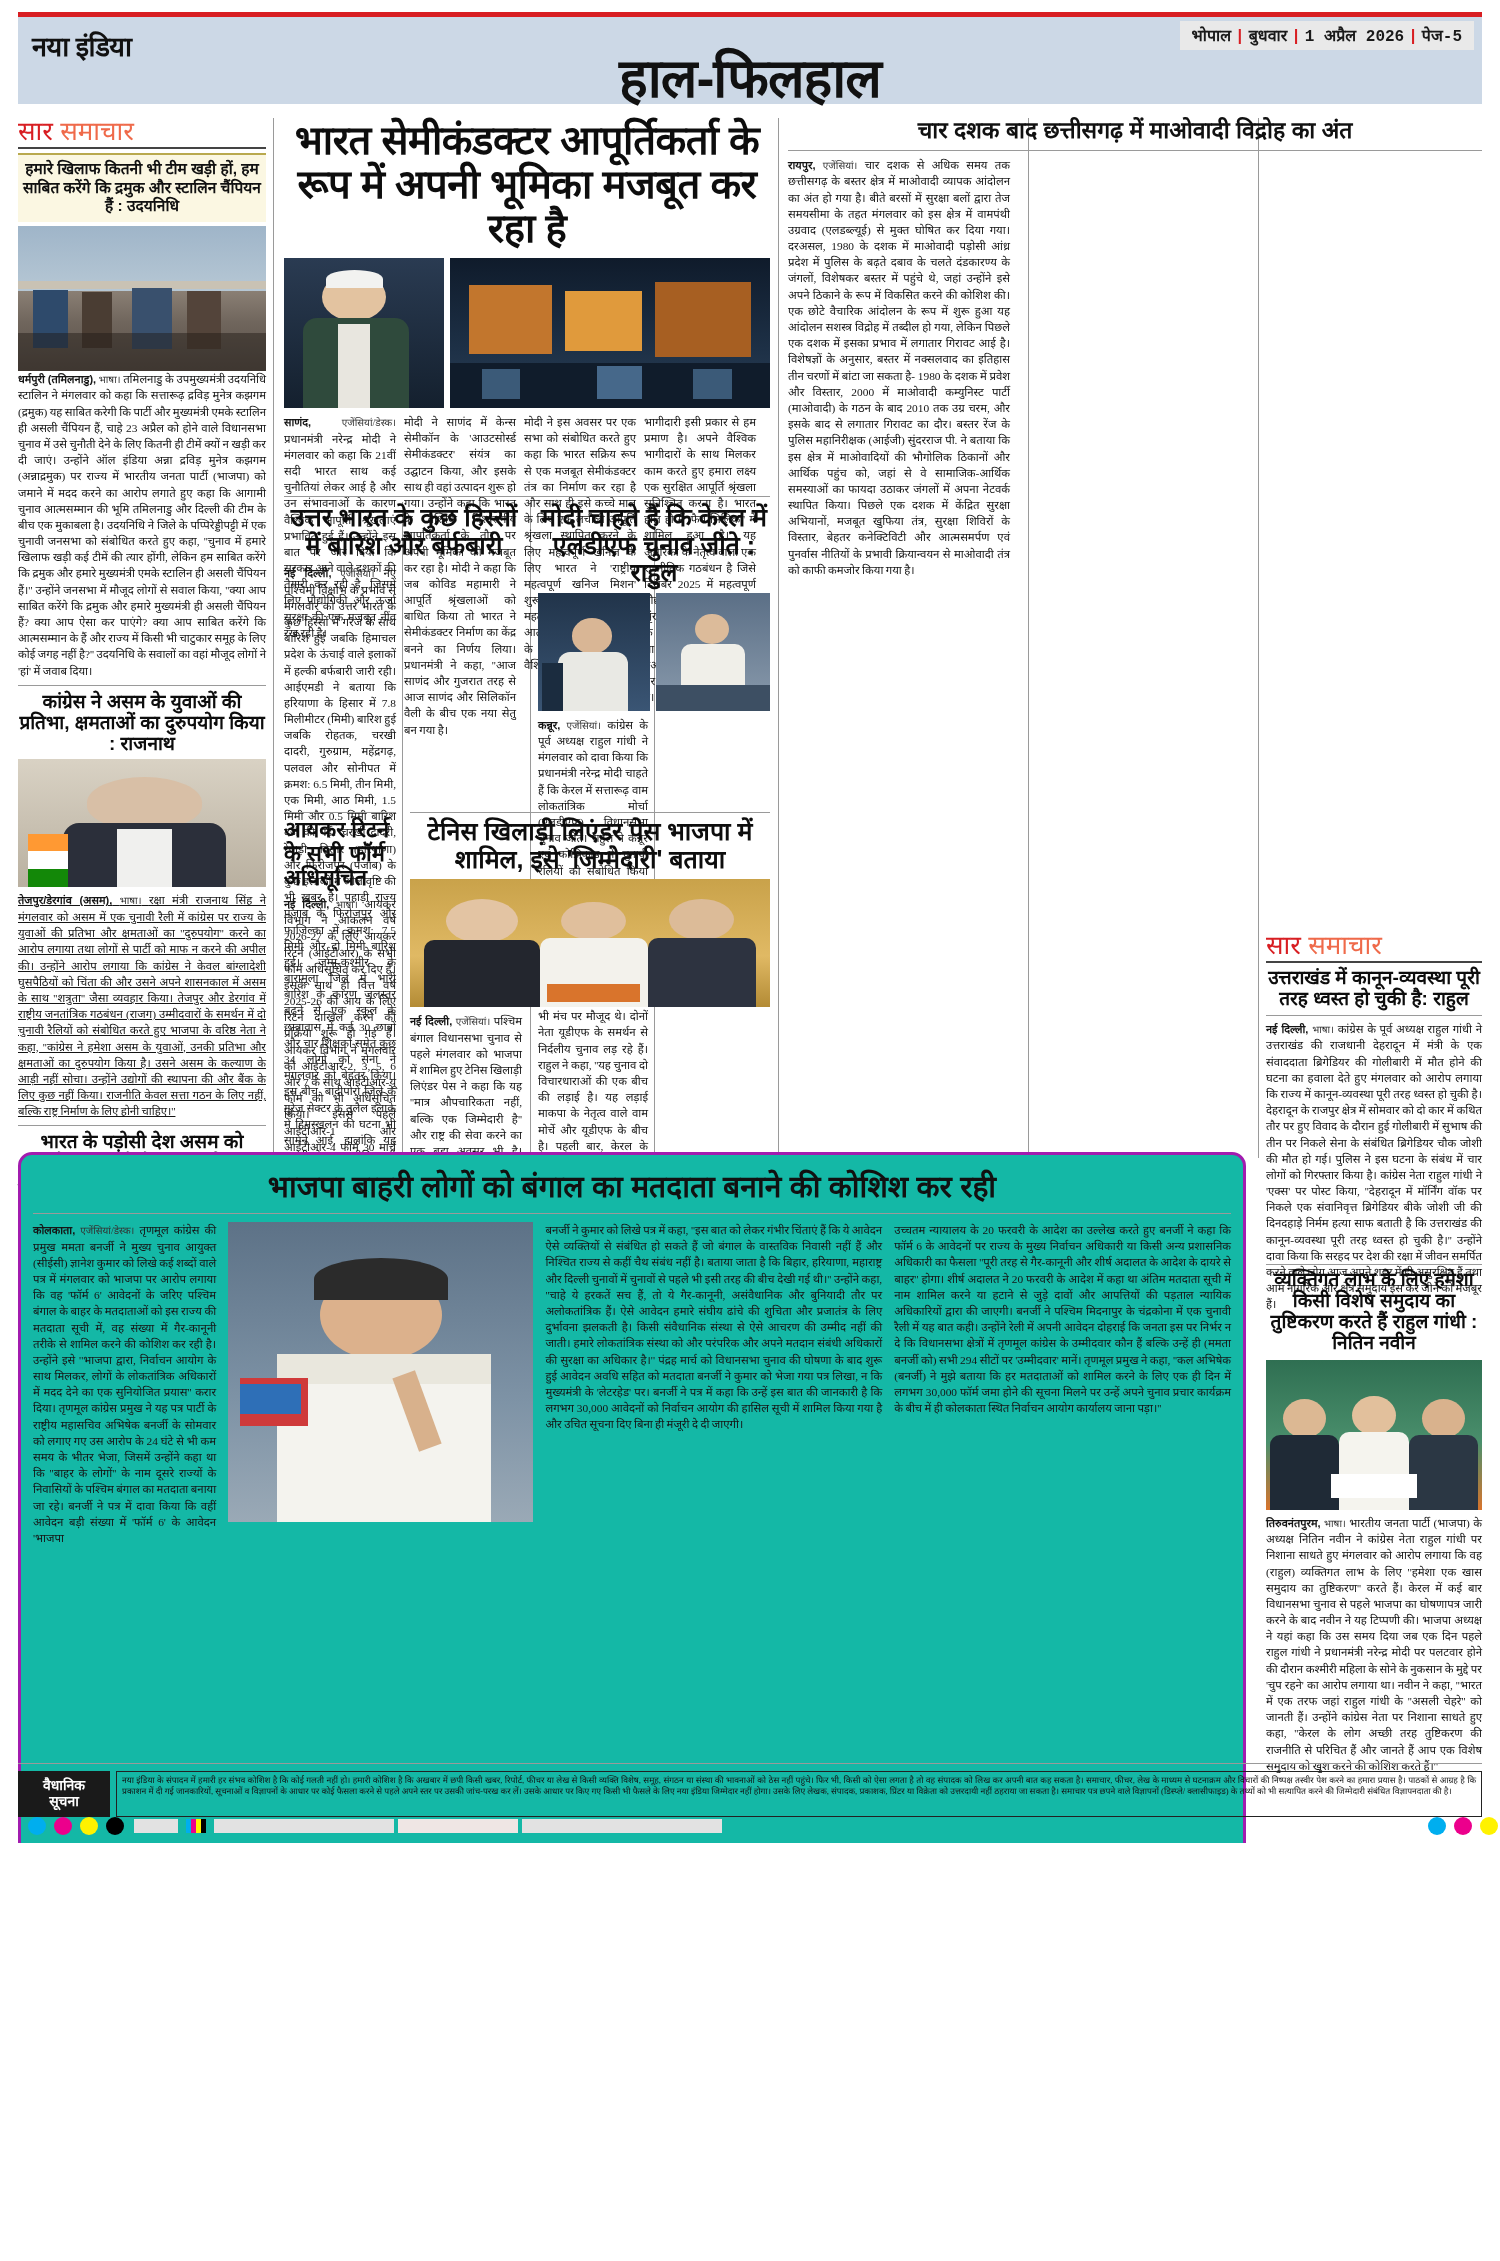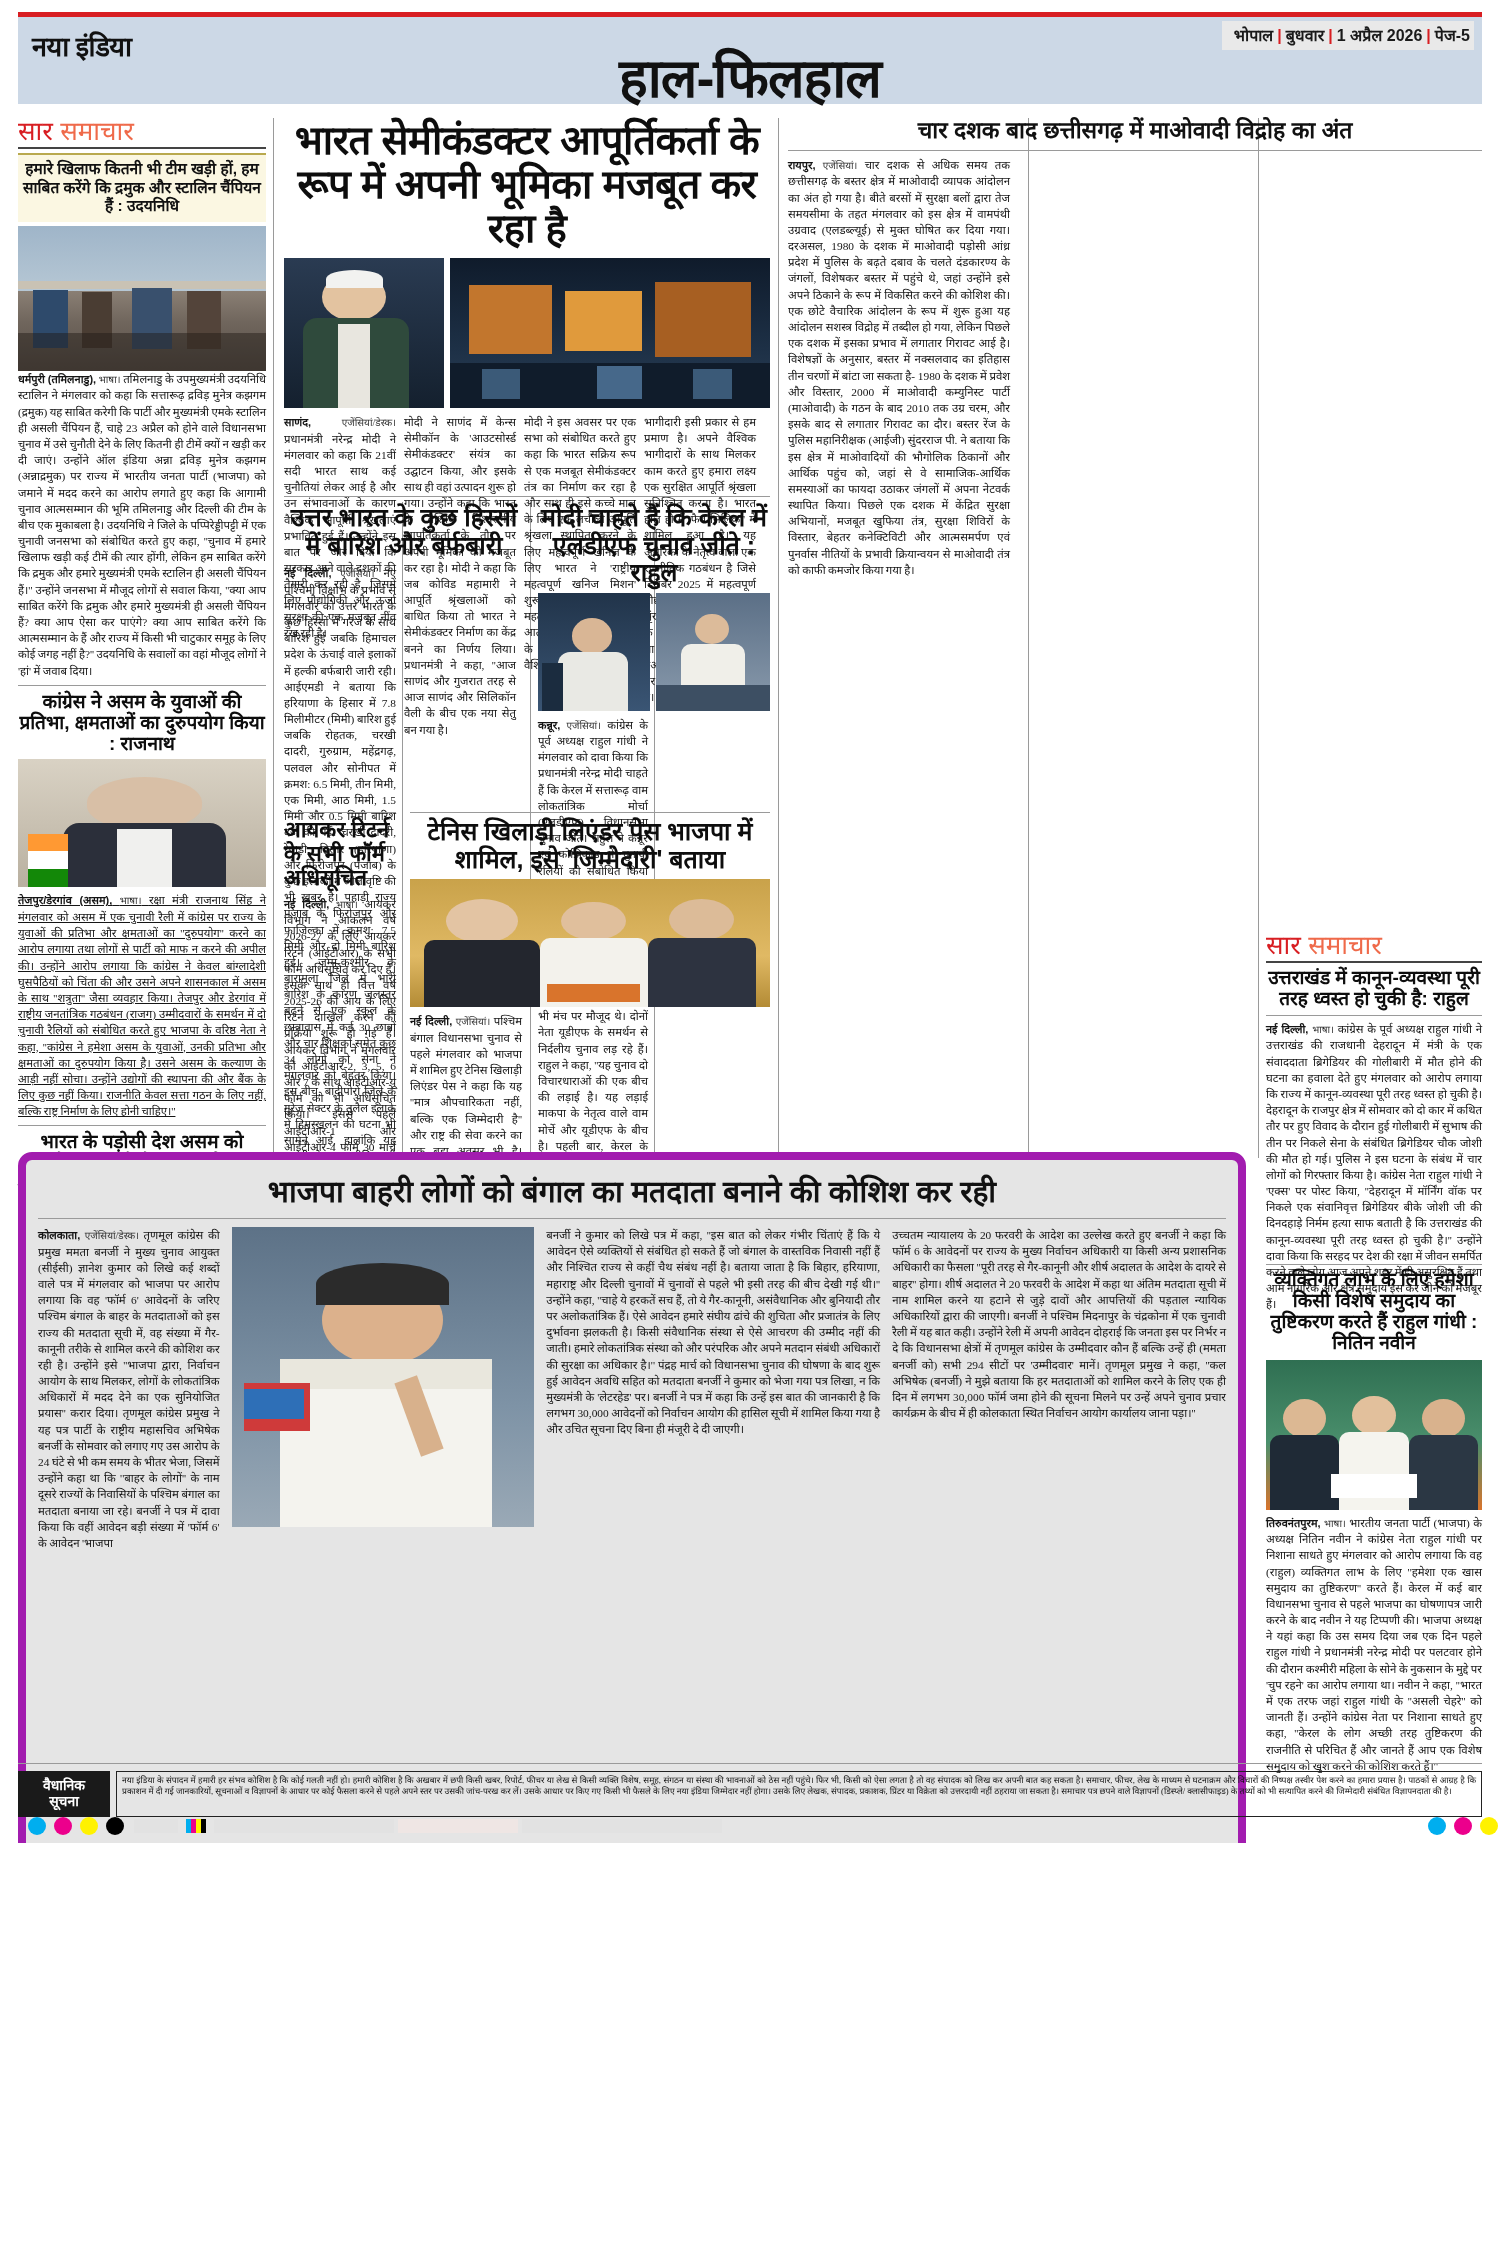--- a/index.html
+++ b/index.html
@@ -26,22 +26,22 @@
   }
   .brand {
     position: absolute; left: 14px; top: 10px;
     font-family: "Liberation Sans", sans-serif;
     font-weight: bold; font-size: 27px; color: #111;
     letter-spacing: -0.5px;
   }
   .dateline {
     position: absolute; right: 8px; top: 4px;
     background: #e9e9e9;
-    padding: 3px 4px 4px 12px;
-    font-family: Liberation Sans, sans-serif;
+    padding: 3px 12px 4px 12px;
+    font-family: Liberation Mono, monospace;
     font-weight: bold; font-size: 16px; color: #1a1a1a;
     white-space: nowrap;
   }
   .dateline .sep { color: #d81e22; font-weight: bold; padding: 0 4px; }
   .mast-title {
     position: absolute; left: 0; right: 0; top: 22px;
     text-align: center;
     font-family: "Liberation Sans", sans-serif;
     font-weight: bold; font-size: 54px; color: #111;
     letter-spacing: -1px;
@@ -106,23 +106,23 @@
     position: relative;
     background: #b9c2cb;
     overflow: hidden;
   }
   .photo .sky { position:absolute; left:0; right:0; top:0; height:45%; }
   .photo .ground { position:absolute; left:0; right:0; bottom:0; height:55%; }
 
   
   .banner {
     position: absolute;
-    border: 8px solid #a21caf;
+    border: 3px solid #a21caf;
     border-radius: 14px;
-    background: #e5e5e5;
+    background: #14b8a6;
   }
   .banner-title {
     font-family: "Liberation Sans", sans-serif;
     font-weight: bold; font-size: 30px; text-align: center; color: #111;
   }
 
   
   .rail-head {
     font-family: "Liberation Sans", sans-serif;
     font-weight: bold; font-size: 23px; color: #111; line-height: 1.12;

